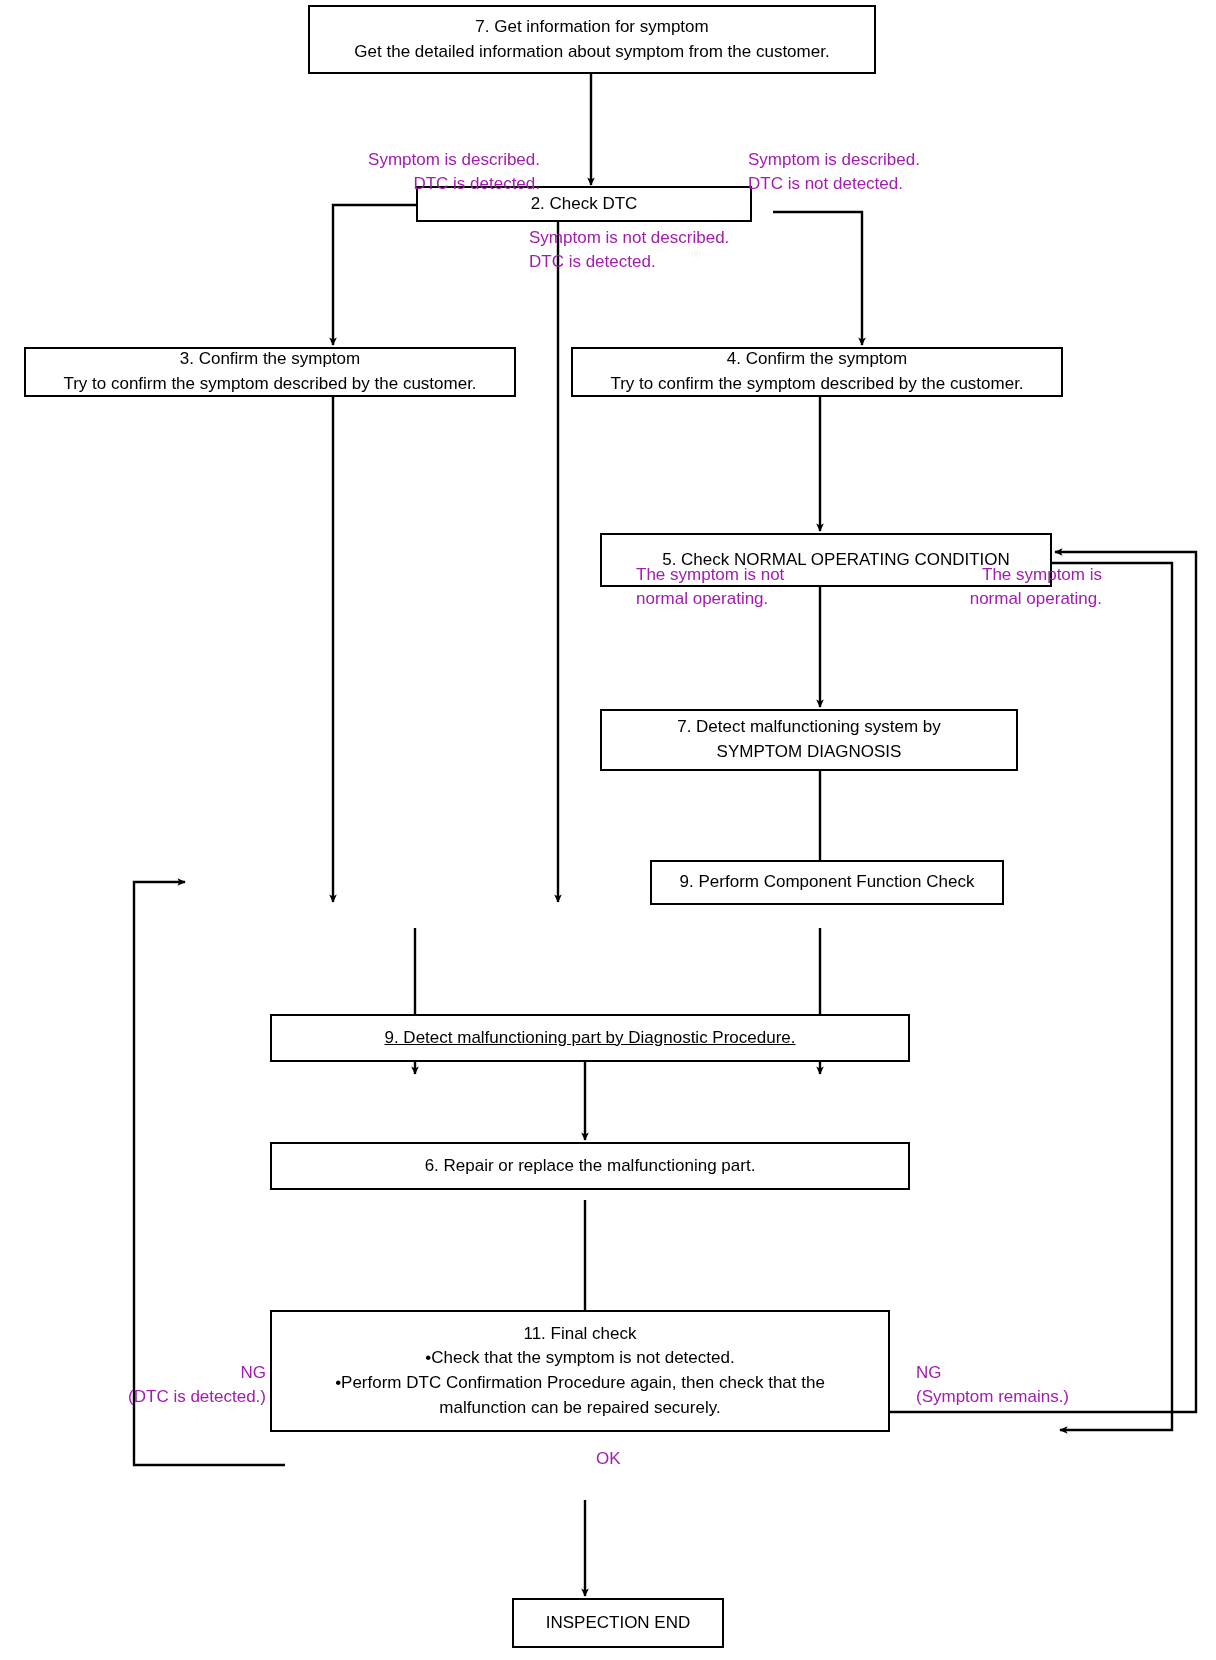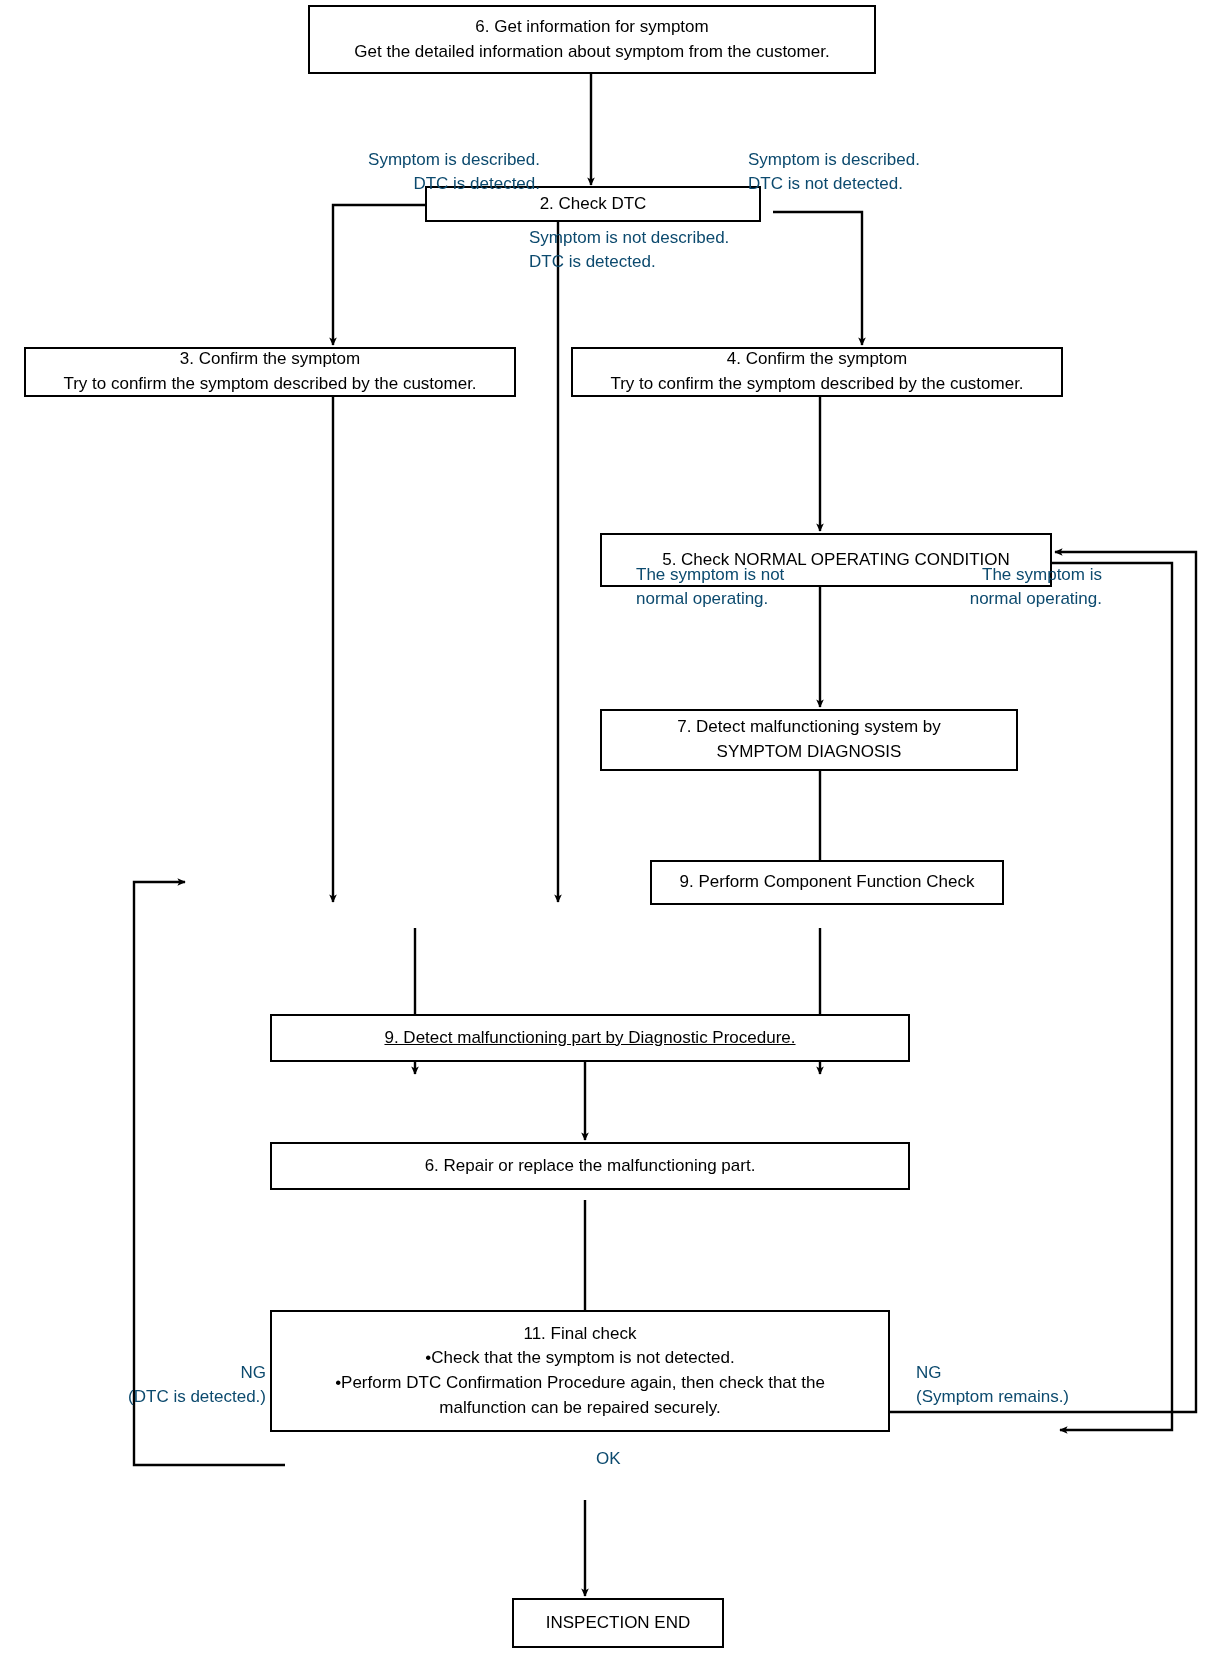--- a/index.html
+++ b/index.html
@@ -6,21 +6,21 @@
   body{width:1216px;height:1660px;overflow:hidden;
        font-family:"Liberation Sans","DejaVu Sans",sans-serif;}
   #diagram{position:relative;width:1216px;height:1660px;}
   svg#wires{position:absolute;left:0;top:0;width:1216px;height:1660px;}
   .node{position:absolute;background:#fff;border:2px solid #000;
         box-sizing:border-box;display:flex;flex-direction:column;
         align-items:center;justify-content:center;text-align:center;
         color:#000;font-size:17px;line-height:1.45;}
   .node.thick{border-width:3px;}
   .node .ln{display:block;white-space:nowrap;}
-  .lbl{position:absolute;color:#0c4a6e;font-size:17px;line-height:1.4;
+  .lbl{position:absolute;color:#a21caf;font-size:17px;line-height:1.4;
        white-space:pre;}
   .lbl.r{text-align:right;}
   .lbl.l{text-align:left;}
 </style>
 </head>
 <body>
 
 <div id="diagram">
 
   <svg id="wires" viewBox="0 0 1216 1660" xmlns="http://www.w3.org/2000/svg">
@@ -59,25 +59,25 @@
 
       <path d="M285,1465 L134,1465 L134,882 L185,882" marker-end="url(#ah)"></path>
 
       <path d="M888,1412 L1196,1412 L1196,552 L1055,552" marker-end="url(#ah)"></path>
 
       <path d="M585,1500 L585,1596" marker-end="url(#ah)"></path>
     </g>
   </svg>
 
   <div class="node" style="left:308px;top:5px;width:568px;height:69px;">
-    <span class="ln">6. Get information for symptom</span>
+    <span class="ln">7. Get information for symptom</span>
     <span class="ln">Get the detailed information about symptom from the customer.</span>
   </div>
 
-  <div class="node" style="left:425px;top:186px;width:336px;height:36px;">
+  <div class="node" style="left:416px;top:186px;width:336px;height:36px;">
     <span class="ln">2. Check DTC</span>
   </div>
 
   <div class="node" style="left:24px;top:347px;width:492px;height:50px;">
     <span class="ln">3. Confirm the symptom</span>
     <span class="ln">Try to confirm the symptom described by the customer.</span>
   </div>
 
   <div class="node" style="left:571px;top:347px;width:492px;height:50px;">
     <span class="ln">4. Confirm the symptom</span>

